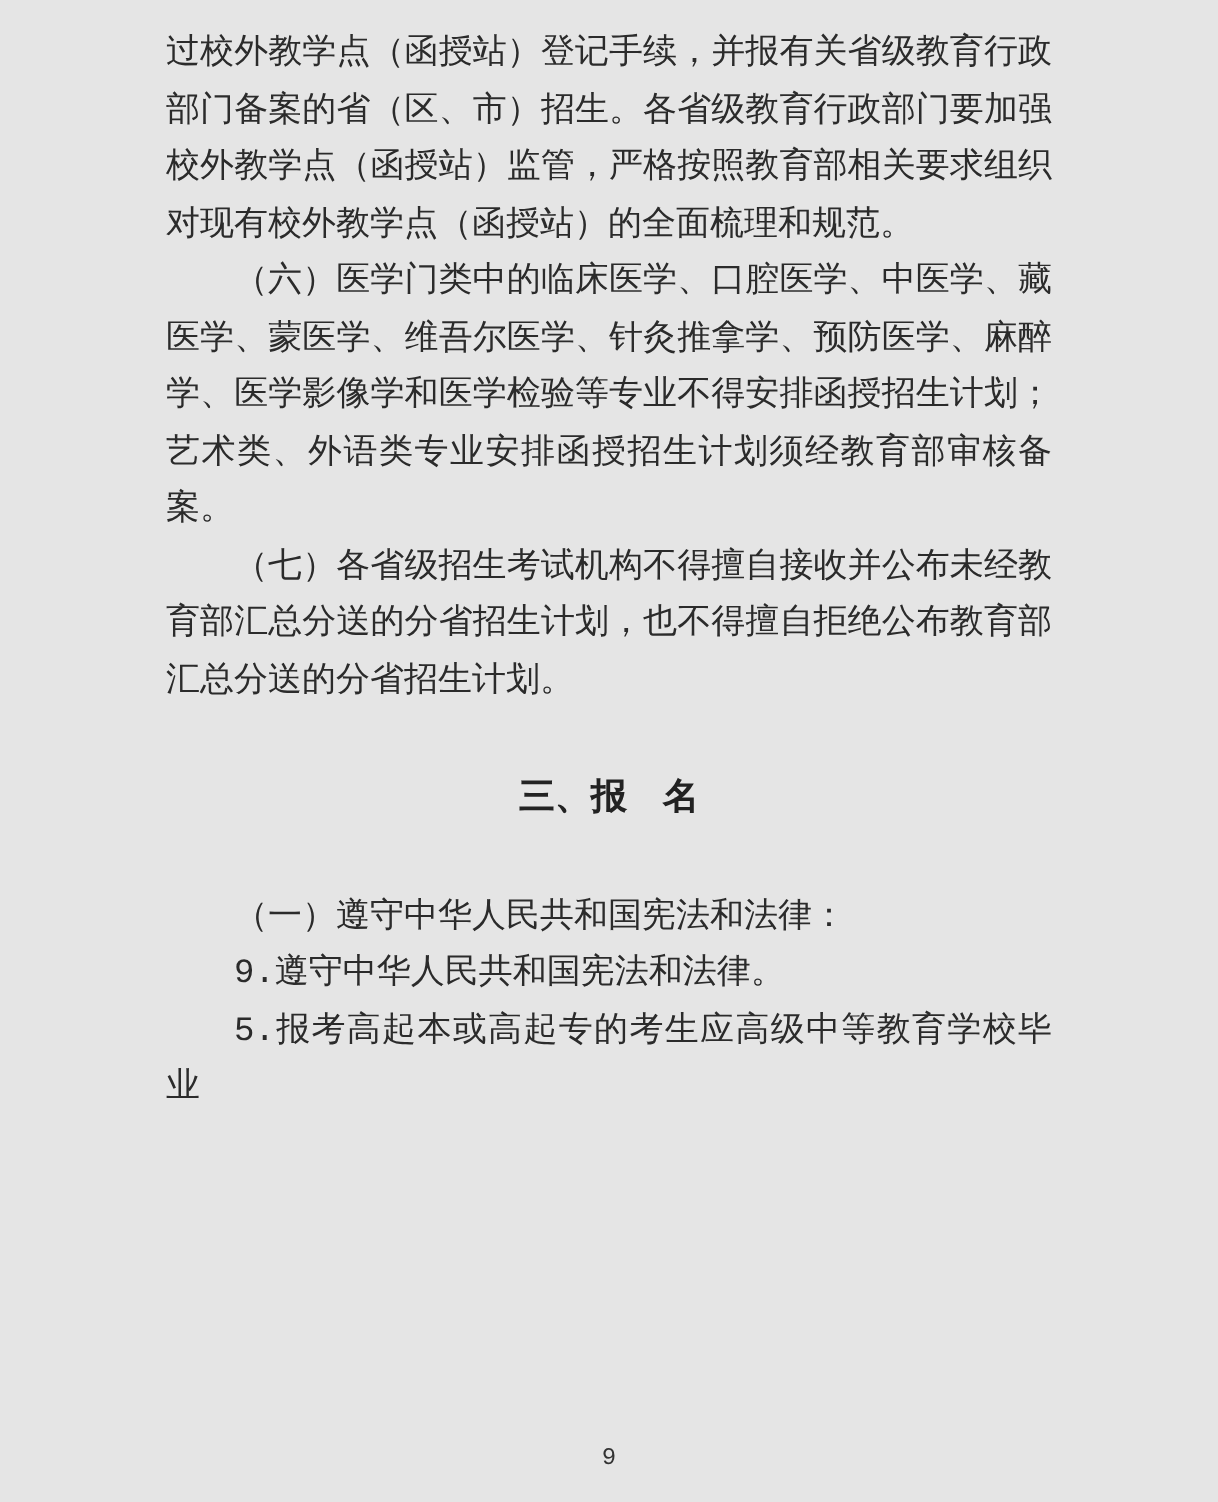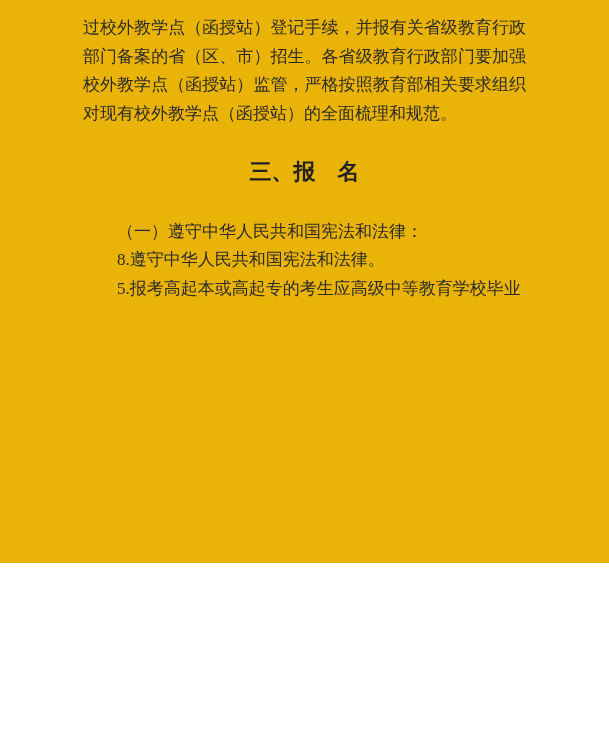--- a/index.html
+++ b/index.html
@@ -7,24 +7,24 @@
     padding: 0;
   }
   body {
     width: 609px;
     height: 751px;
     background: #ffffff;
   }
   .doc-page {
     position: relative;
     width: 609px;
-    height: 563px;
-    background: #eab308;
+    height: 751px;
+    background: #e5e5e5;
     overflow: hidden;
-    font-family: Liberation Serif, serif;
+    font-family: Liberation Mono, monospace;
   }
   .content {
     position: absolute;
     left: 83px;
     top: 14px;
     width: 443px;
     font-size: 17px;
     line-height: 28.5px;
     color: #2b2b2b;
     text-align: justify;
@@ -38,21 +38,21 @@
     text-indent: 2em;
   }
   .para.no-indent {
     text-indent: 0;
   }
   .section-heading {
     margin: 30px 0 31px 0;
     padding: 0;
     text-indent: 0;
     text-align: center;
-    font-size: 22px;
+    font-size: 18px;
     font-weight: bold;
     line-height: 28.5px;
     color: #222222;
   }
   .page-number {
     position: absolute;
     left: 0;
     right: 0;
     top: 720px;
     text-align: center;
@@ -60,19 +60,21 @@
     line-height: 18px;
     color: #333333;
   }
 </style>
 </head>
 <body>
 
 <div class="doc-page">
   <div class="content">
     <p class="para no-indent">过校外教学点（函授站）登记手续，并报有关省级教育行政部门备案的省（区、市）招生。各省级教育行政部门要加强校外教学点（函授站）监管，严格按照教育部相关要求组织对现有校外教学点（函授站）的全面梳理和规范。</p>
+    <p class="para">（六）医学门类中的临床医学、口腔医学、中医学、藏医学、蒙医学、维吾尔医学、针灸推拿学、预防医学、麻醉学、医学影像学和医学检验等专业不得安排函授招生计划；艺术类、外语类专业安排函授招生计划须经教育部审核备案。</p>
+    <p class="para">（七）各省级招生考试机构不得擅自接收并公布未经教育部汇总分送的分省招生计划，也不得擅自拒绝公布教育部汇总分送的分省招生计划。</p>
     <h2 class="section-heading">三、报　名</h2>
     <p class="para">（一）遵守中华人民共和国宪法和法律：</p>
-    <p class="para">8.遵守中华人民共和国宪法和法律。</p>
+    <p class="para">9.遵守中华人民共和国宪法和法律。</p>
     <p class="para">5.报考高起本或高起专的考生应高级中等教育学校毕业</p>
   </div>
   <div class="page-number">9</div>
 </div>
 
 </body></html>

